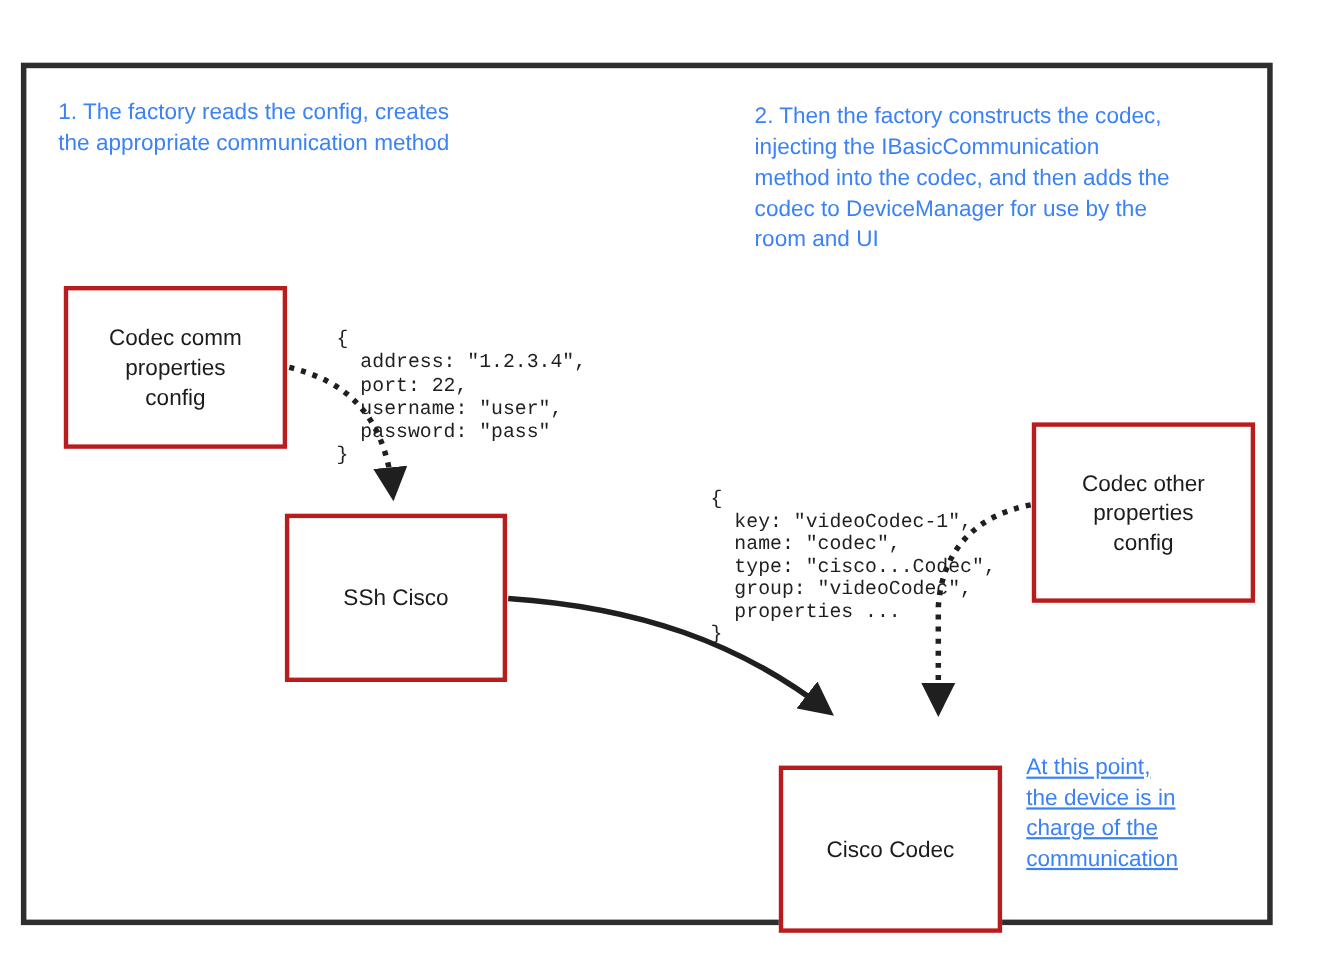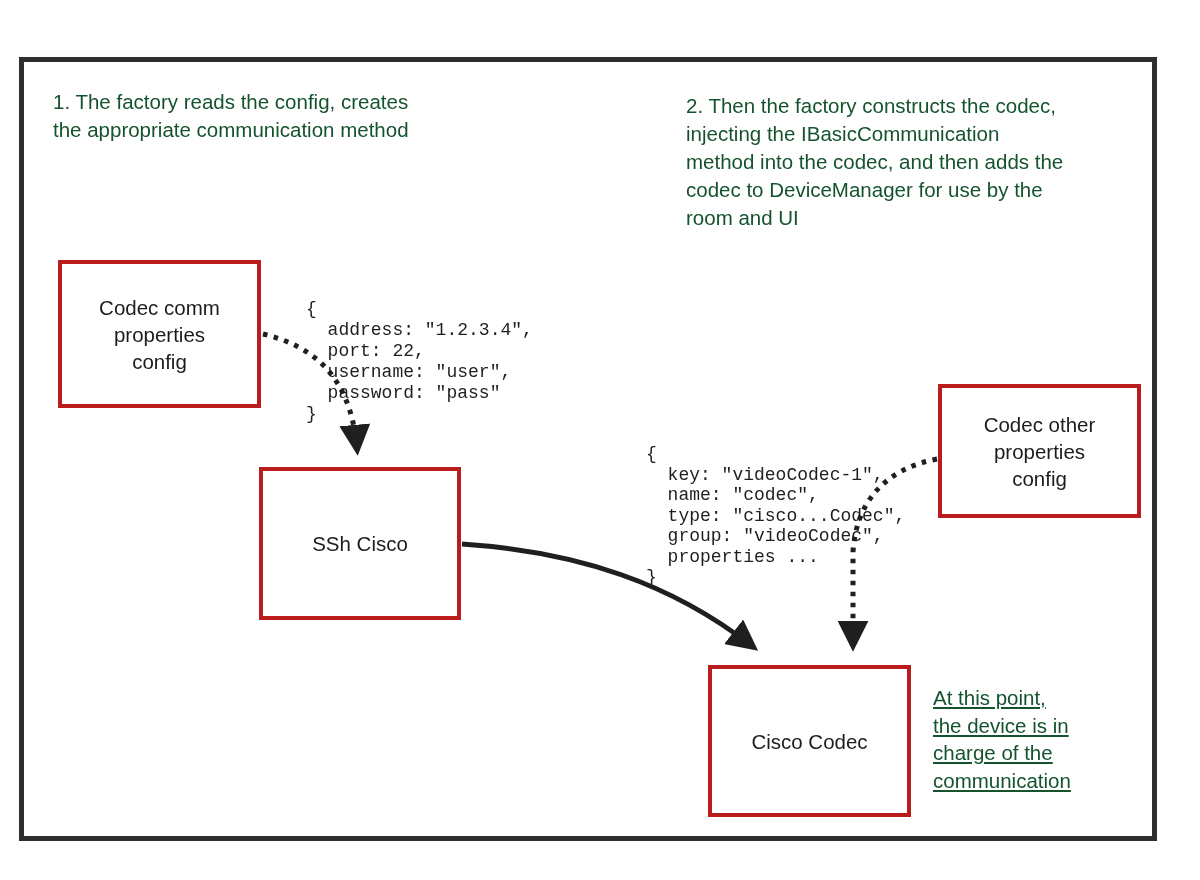--- a/index.html
+++ b/index.html
@@ -24,21 +24,21 @@
     height: 784px;
     border: 5px solid #2e2e2e;
     box-sizing: border-box;
     background: transparent;
   }
   .note {
     position: absolute;
     font-size: 20.5px;
     line-height: 28px;
     white-space: pre-line;
-    color: #14532d;
+    color: #3b82f6;
     z-index: 2;
   }
   .note-step1 { left: 53px;  top: 88px;  width: 470px; }
   .note-step2 { left: 656px; top: 92px;  width: 470px; margin-left: 30px; }
   .note-result{ left: 933px; top: 684px; width: 230px; line-height: 27.5px; text-decoration: underline; }
 
   .code {
     position: absolute;
     font-family: "Liberation Mono", "DejaVu Sans Mono", monospace;
     font-size: 18px;
@@ -67,22 +67,22 @@
     align-items: center;
     justify-content: center;
     text-align: center;
     font-size: 20.5px;
     line-height: 27px;
     white-space: pre-line;
     z-index: 10;
   }
   .node-codec-comm-config  { left: 58px;  top: 260px; width: 203px; height: 148px; }
   .node-ssh-client         { left: 259px; top: 467px; width: 202px; height: 153px; }
-  .node-codec-other-config { left: 938px; top: 384px; width: 203px; height: 134px; }
-  .node-cisco-codec        { left: 708px; top: 665px; width: 203px; height: 152px; }
+  .node-codec-other-config { left: 938px; top: 384px; width: 203px; height: 164px; }
+  .node-cisco-codec        { left: 708px; top: 696px; width: 203px; height: 152px; }
 </style>
 </head>
 <body>
 
 <div class="stage">
 
   <div class="frame"></div>
 
   <div class="note note-step1">1. The factory reads the config, creates
 the appropriate communication method</div>

